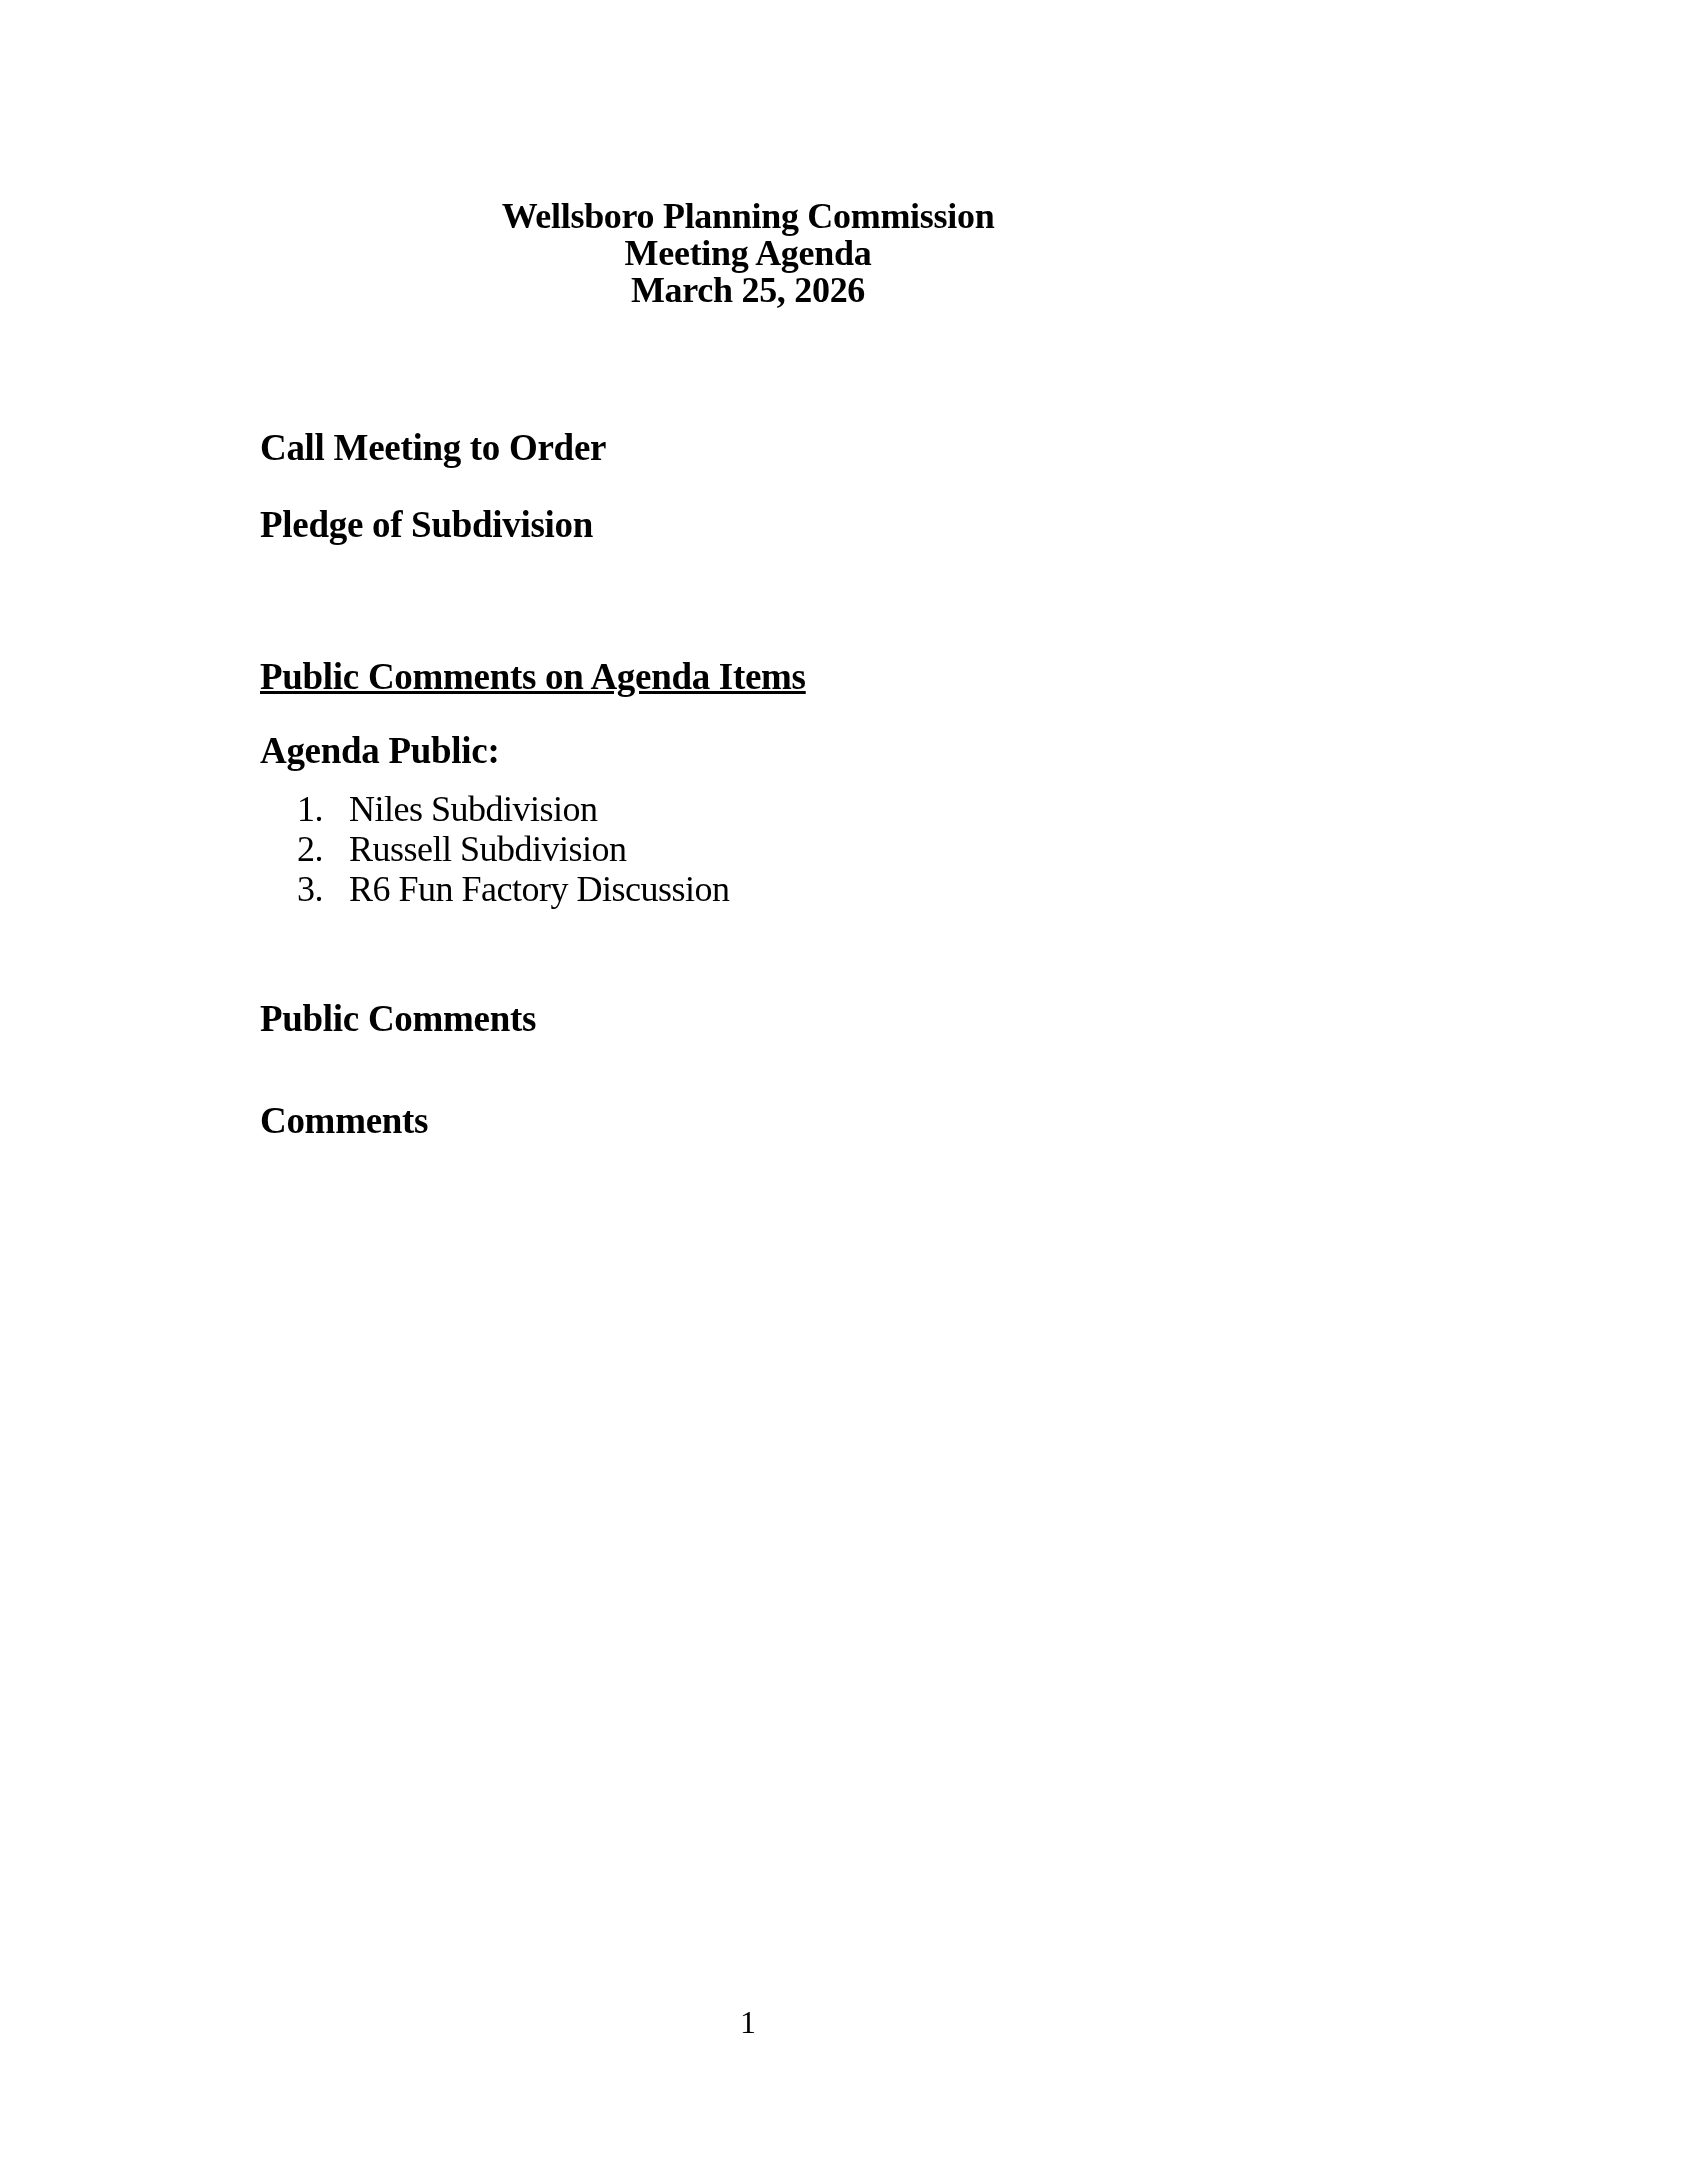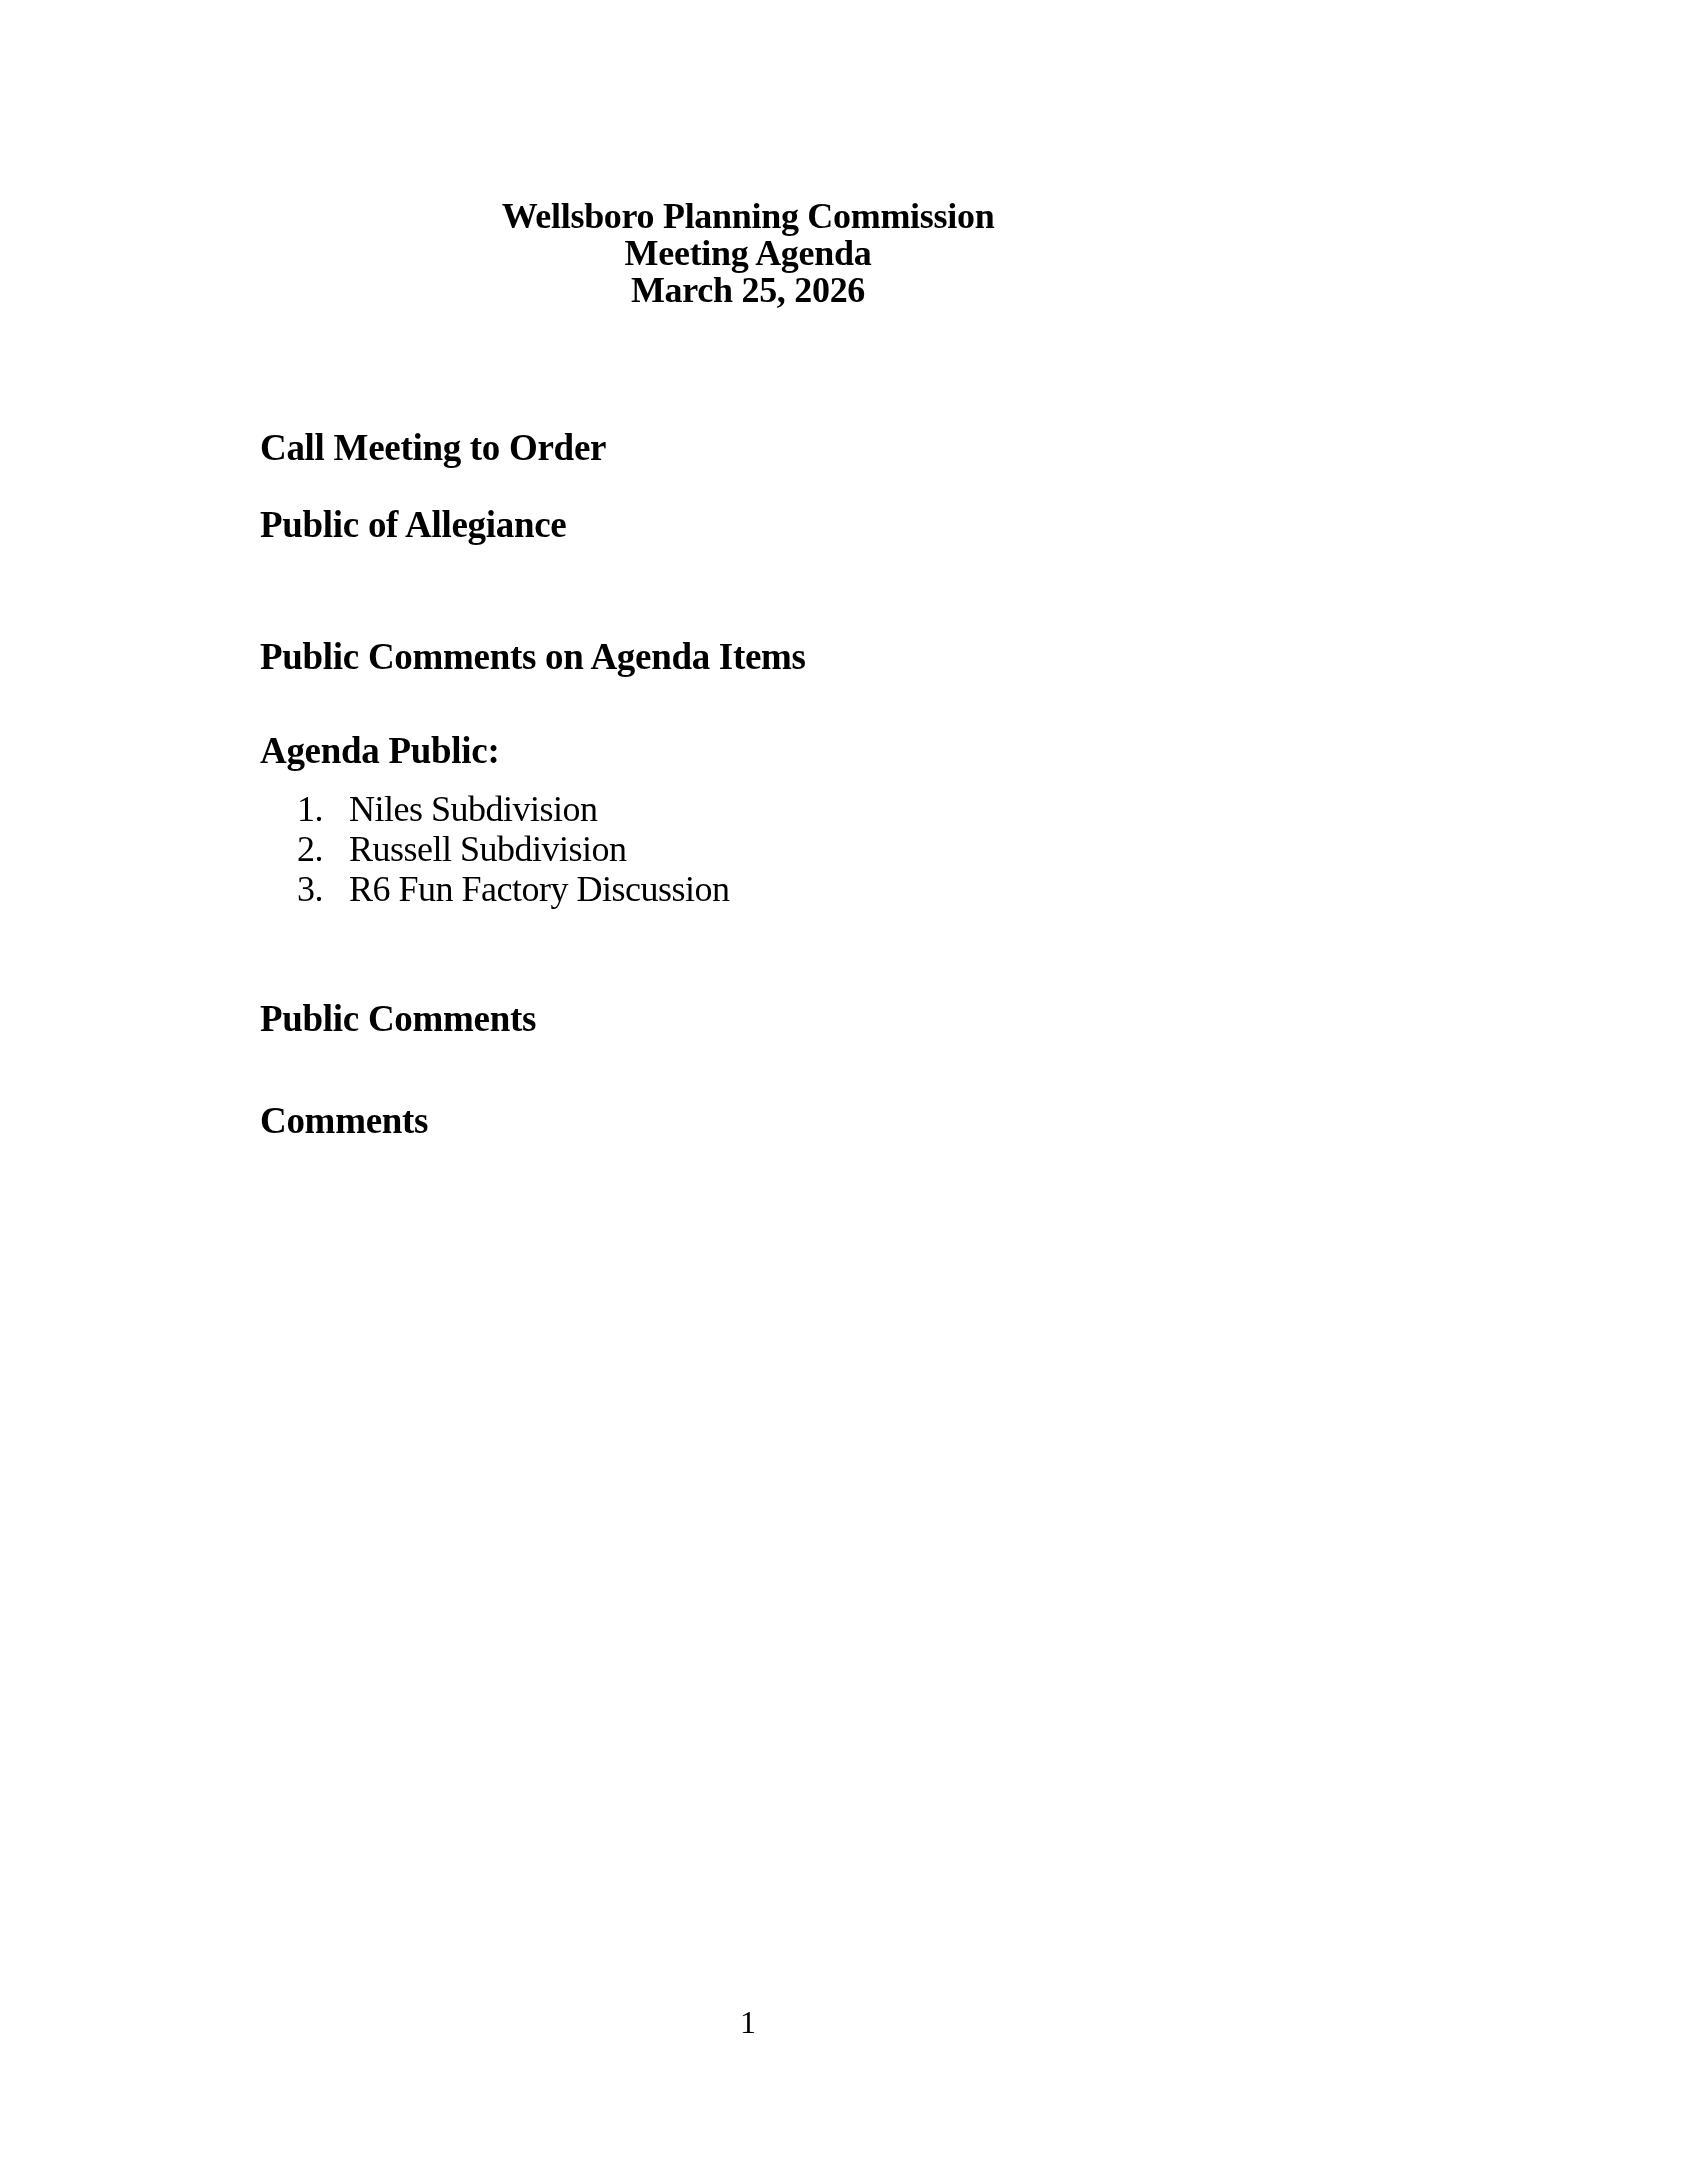--- a/index.html
+++ b/index.html
@@ -35,21 +35,21 @@
     margin: 12px;
     font-weight: 700;
     font-size: 37px;
     line-height: 40px;
     letter-spacing: -0.3px;
     white-space: nowrap;
   }
   .h-call    { top: 416px; }
   .h-pledge  { top: 493px; }
   .h-minutes { top: 570px; }
-  .h-pcagi   { top: 625px; }
+  .h-pcagi   { top: 645px; text-decoration: underline; }
   .h-agenda  { top: 719px; }
   .h-pc      { top: 987px; }
   .h-adjourn { top: 1089px; }
   .agenda-list {
     position: absolute;
     top: 789px;
     left: 297px;
     margin: 0;
     padding: 0;
     list-style: none;
@@ -82,21 +82,21 @@
 <div class="page">
 
   <header class="title-block">
     <div>Wellsboro Planning Commission</div>
     <div>Meeting Agenda</div>
     <div>March 25, 2026</div>
   </header>
 
   <p class="heading h-call">Call Meeting to Order</p>
 
-  <p class="heading h-pledge">Public of Allegiance</p>
+  <p class="heading h-pledge">Pledge of Subdivision</p>
 
 
   <p class="heading h-pcagi">Public Comments on Agenda Items</p>
 
   <p class="heading h-agenda">Agenda Public:</p>
 
   <ol class="agenda-list">
     <li>
       <span class="num">1.</span>
       <span class="txt">Niles Subdivision</span>

